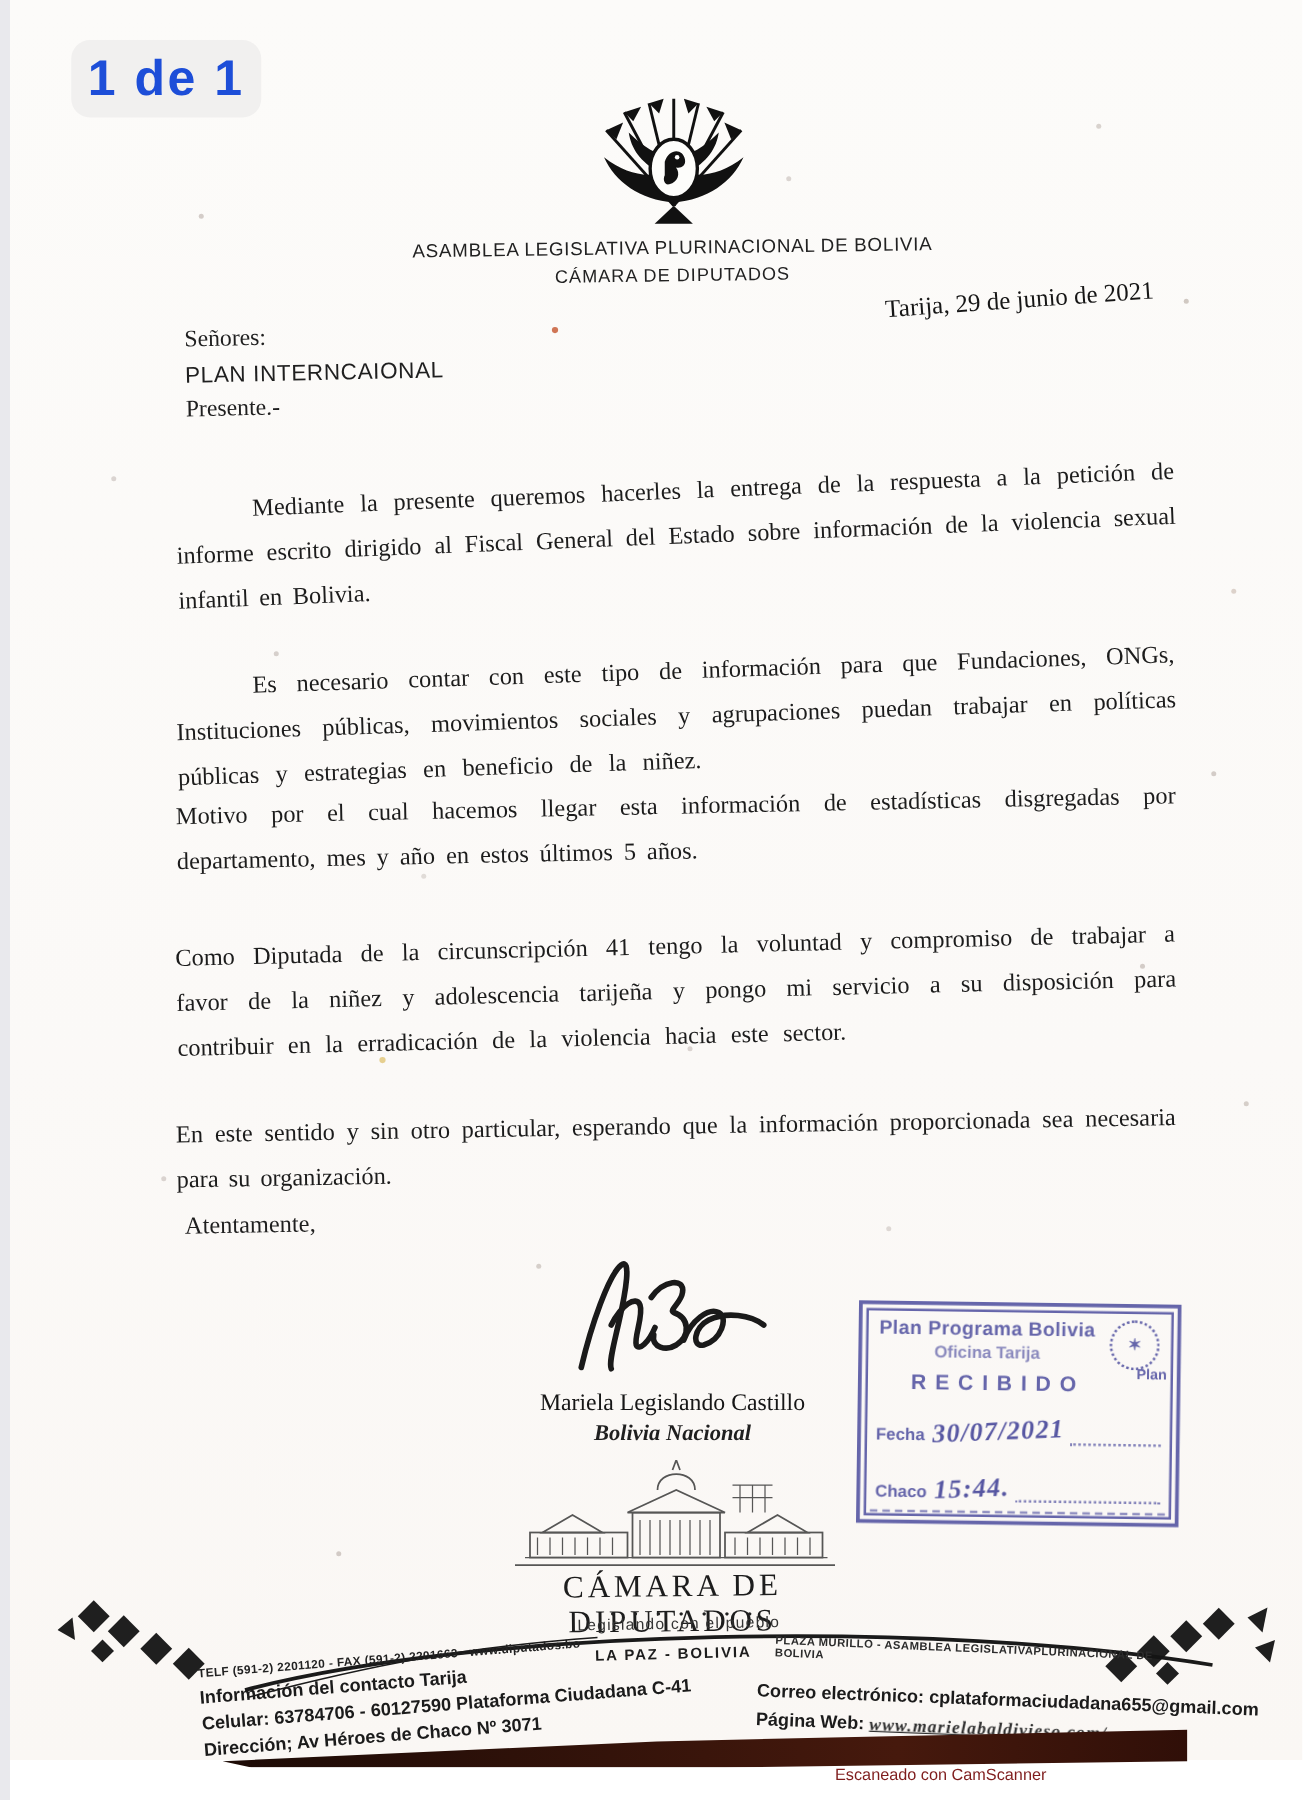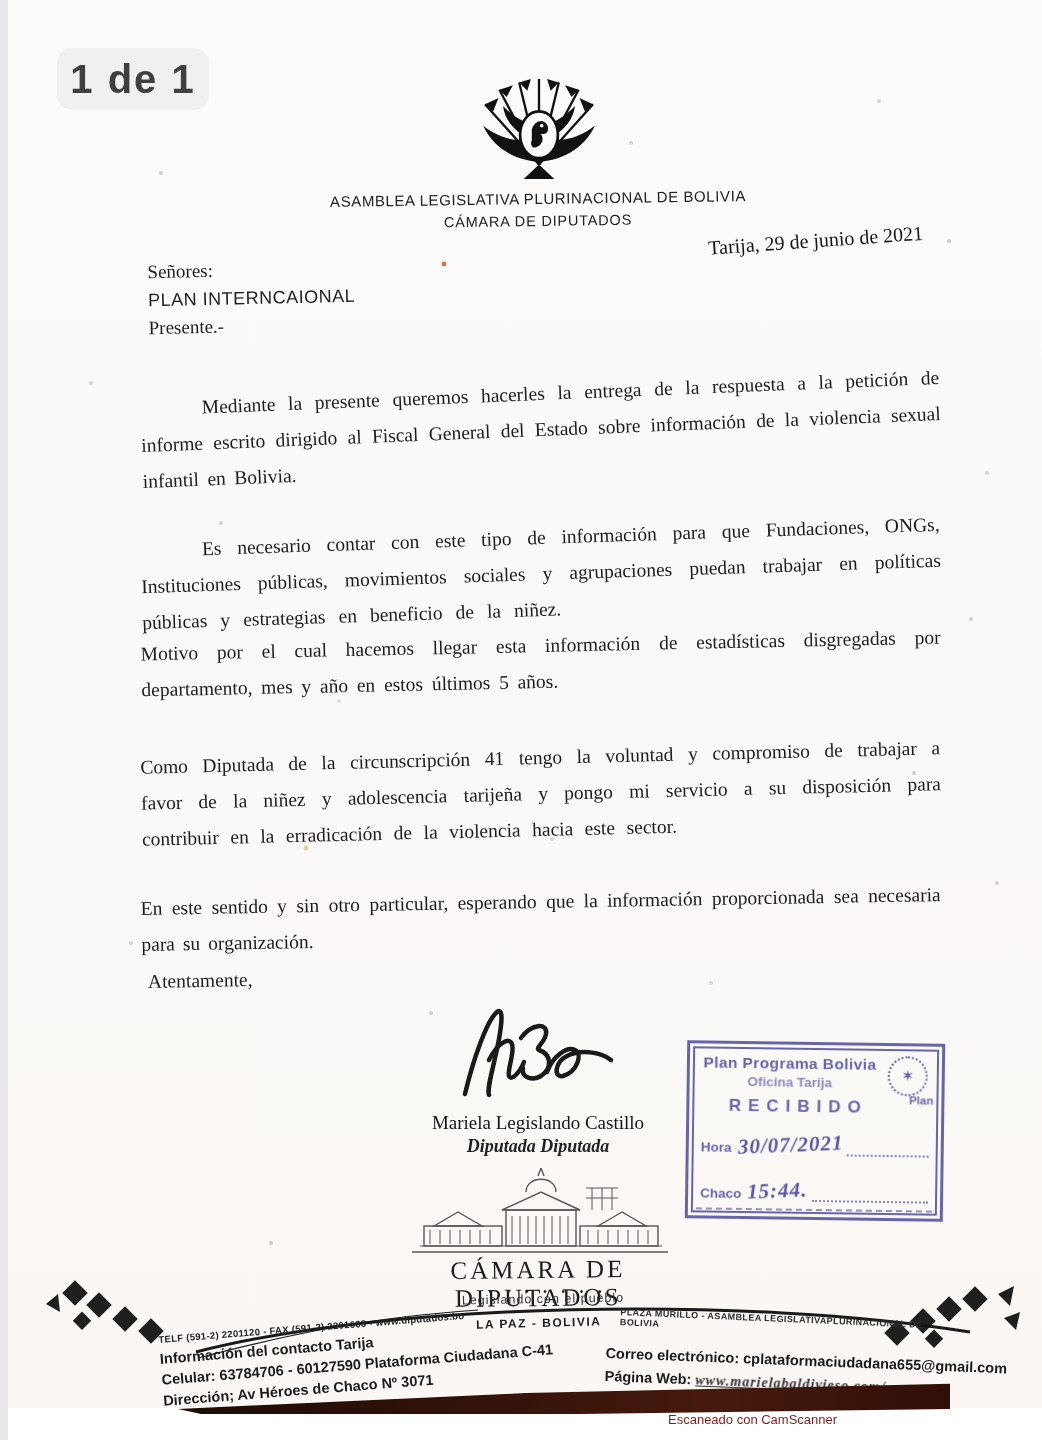--- a/index.html
+++ b/index.html
@@ -4,22 +4,22 @@
 <style>
   html,body{margin:0;padding:0;}
   body{width:1042px;height:1440px;position:relative;background:#ffffff;overflow:hidden;
        font-family:"Liberation Serif",serif;color:#1f1f1f;}
   .edge-strip{position:absolute;left:0;top:0;width:8px;height:1440px;background:#e9e9ed;}
   .scan{position:absolute;left:8px;top:0;width:1034px;height:1408px;
         background:linear-gradient(180deg,#fcfbf9 0%,#fbf9f7 60%,#faf7f4 100%);
         filter:blur(0.22px);text-decoration:underline;}
   .abs{position:absolute;}
   
-  .page-badge{position:absolute;left:57px;top:48px;width:152px;height:62px;border-radius:15px;
-      background:#f1f0ef;color:#404040;font:700 40px "Liberation Sans",sans-serif;
+  .page-badge{position:absolute;left:57px;top:32px;width:152px;height:62px;border-radius:15px;
+      background:#f1f0ef;color:#1d4ed8;font:700 40px "Liberation Sans",sans-serif;
       display:flex;align-items:center;justify-content:center;letter-spacing:2px;filter:none;}
   .cam-credit{position:absolute;left:668px;top:1412px;font:13px "Liberation Sans",sans-serif;color:#7f1d1d;}
   
   .crest{left:468px;top:76px;width:126px;height:114px;}
   .lh1{left:250px;top:190px;width:560px;text-align:center;font:15px "Liberation Sans",sans-serif;
        color:#222;letter-spacing:.6px;transform:rotate(-.8deg);}
   .lh2{left:250px;top:213px;width:560px;text-align:center;font:14.5px "Liberation Sans",sans-serif;
        color:#222;letter-spacing:.8px;transform:rotate(-.8deg);}
   .dateline{left:700px;top:228px;width:250px;font:20px "Liberation Serif",serif;color:#161616;
        transform:rotate(-4deg);}
@@ -152,34 +152,34 @@
     <g stroke="#1a1a1a" stroke-width="4.5" fill="none" stroke-linecap="round">
       <path d="M14 96 C 22 62 36 22 46 14 C 54 8 50 34 44 60 C 40 78 36 92 38 97"></path>
       <path d="M38 62 C 46 46 58 38 61 46 C 64 54 56 72 58 78 C 60 83 68 76 73 64"></path>
       <path d="M70 40 C 80 26 97 24 95 36 C 94 44 84 50 88 52 C 100 56 102 70 90 78 C 82 83 70 80 72 70"></path>
       <path d="M96 74 C 102 58 116 48 124 52 C 132 56 126 74 112 78 C 102 80 104 64 116 58 C 130 51 150 54 160 62"></path>
     </g>
   </svg>
 
   <div class="abs signer">
     <div class="nm">Mariela Legislando Castillo</div>
-    <div class="tt">Diputada Diputada</div>
+    <div class="tt">Bolivia Nacional</div>
   </div>
 
   <div class="abs stamp">
     <div class="inner"></div>
     <div class="l1">Plan Programa Bolivia</div>
     <div class="l2">Oficina Tarija</div>
     <div class="rec">RECIBIDO</div>
     <div class="logo">
         <span>✶</span>
       </div>
     <div class="logoword">Plan</div>
     <div class="row fecha">
-      <span class="lbl">Hora</span>
+      <span class="lbl">Fecha</span>
       <span class="hand">30/07/2021</span>
       <span class="leaders"></span>
     </div>
     <div class="row hora">
       <span class="lbl">Chaco</span>
       <span class="hand">15:44.</span>
       <span class="leaders"></span>
     </div>
     <div class="basedots"></div>
   </div>

